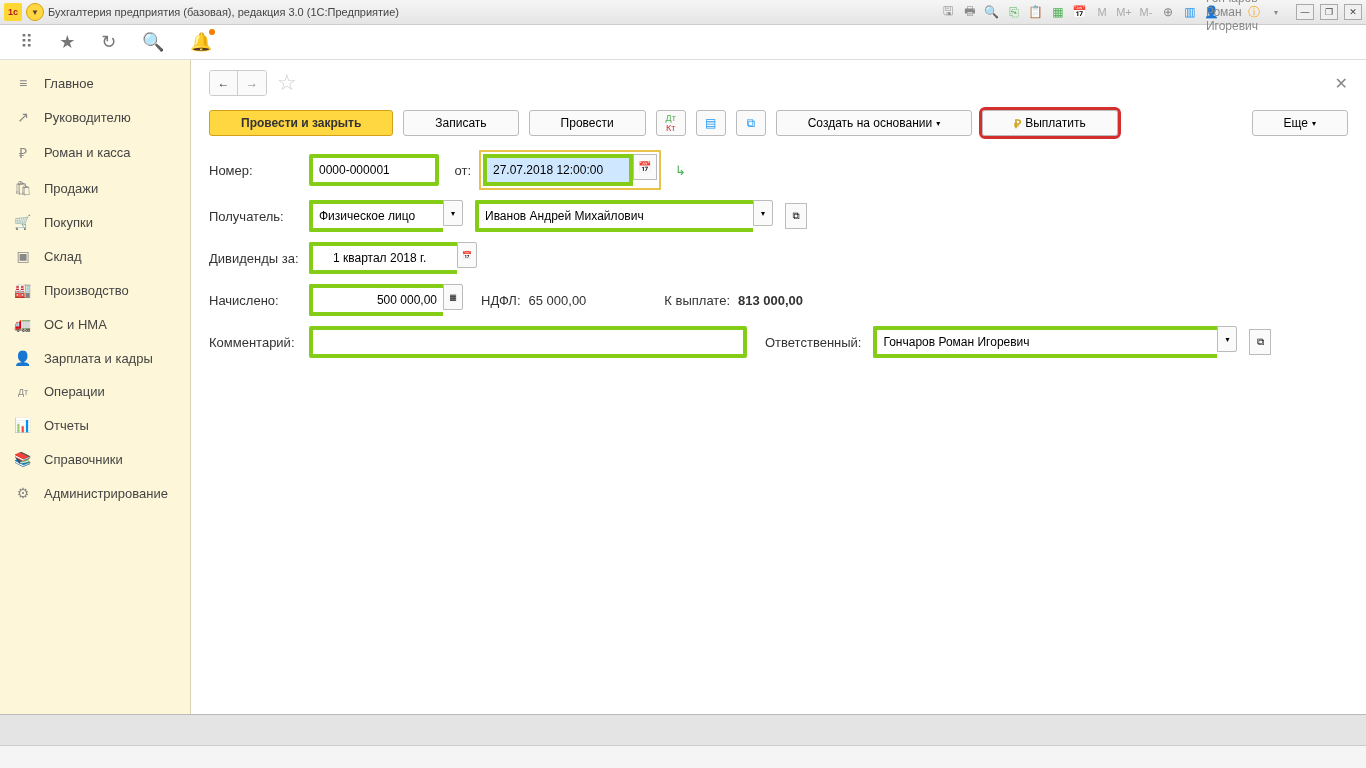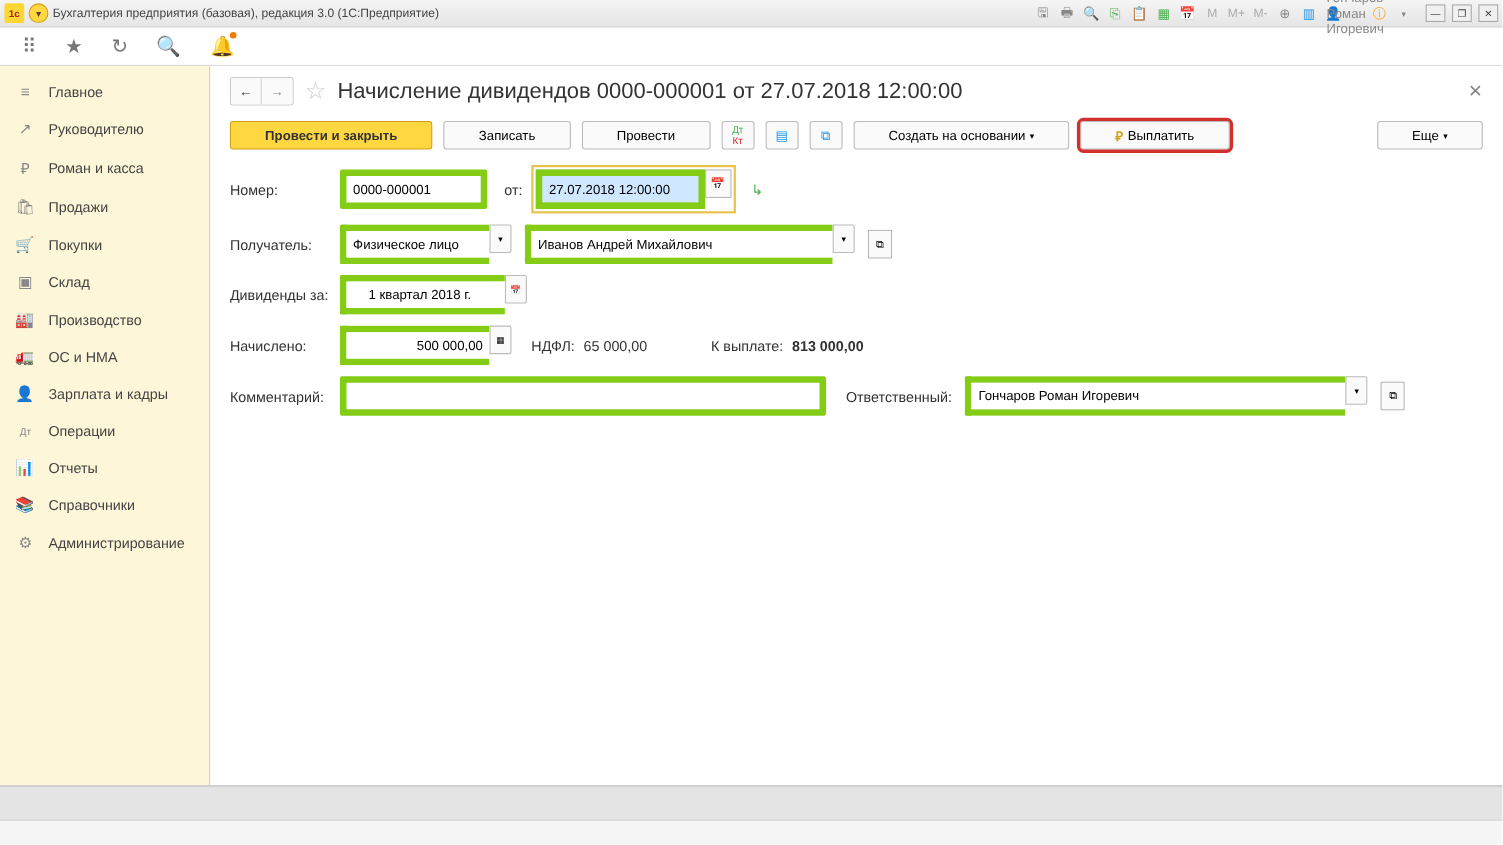--- a/index.html
+++ b/index.html
@@ -28,21 +28,21 @@
 .page-title{font-size:20px;color:#333}
 .close-x{margin-left:auto;color:#888;font-size:16px;cursor:pointer}
 .action-row{display:flex;align-items:center;gap:10px;margin-bottom:14px}
 .btn{height:26px;border:1px solid #bbb;border-radius:3px;background:#fafafa;padding:0 31px;font-size:12px;cursor:pointer;display:flex;align-items:center;gap:4px}
 .btn.primary{background:#ffd740;border-color:#d4a017;font-weight:bold;color:#333}
 .btn.icon-only{padding:0;width:30px;justify-content:center}
 .btn.highlight{outline:3px solid #d32f2f;outline-offset:0}
 .btn.highlight .ruble{color:#d4a017;font-weight:bold}
 .form-row{display:flex;align-items:center;gap:8px;margin-bottom:10px;font-size:13px}
 .lbl{width:92px;color:#333}
-.input{height:24px;border:6px solid #84cc16;border-radius:2px;padding:0 6px;font-size:12px;background:#fff}
+.input{height:24px;border:4px solid #84cc16;border-radius:2px;padding:0 6px;font-size:12px;background:#fff}
 .input.sel{background:#cfe8ff}
 .date-wrap{display:flex;border:2px solid #e8c24a;padding:2px;gap:0}
 .date-wrap .input{border-radius:0}
 .cal-btn{width:24px;height:26px;border:1px solid #bbb;background:#fafafa;cursor:pointer;display:flex;align-items:center;justify-content:center;font-size:11px}
 .combo{display:flex}
 .combo .input{border-right:none;border-radius:2px 0 0 2px}
 .combo .drop{width:20px;height:26px;border:1px solid #bbb;background:#fafafa;cursor:pointer;display:flex;align-items:center;justify-content:center;font-size:8px;border-radius:0 2px 2px 0}
 .ext-btn{width:22px;height:26px;border:1px solid #bbb;background:#fafafa;cursor:pointer;display:flex;align-items:center;justify-content:center;font-size:10px;margin-left:4px}
 .num-input{text-align:right}
 .static-val{font-size:13px;color:#333}
@@ -149,21 +149,20 @@
         </div>
     </div>
 
     <div class="content">
       <div class="header-row">
         <div class="nav-btns">
           <button>←</button>
           <button>→</button>
         </div>
         <span class="star">☆</span>
-        <span class="page-title">Начисление дивидендов 0000-000001 от 27.07.2018 12:00:00</span>
         <span class="close-x">✕</span>
       </div>
 
       <div class="action-row">
         <button class="btn primary">Провести и закрыть</button>
         <button class="btn">Записать</button>
         <button class="btn">Провести</button>
         <button class="btn icon-only">
             <span style="font-size:9px"><span style="color:#4caf50">Дт</span><br><span style="color:#d32f2f">Кт</span></span>
           </button>
@@ -217,21 +216,21 @@
       </div>
 
       <div class="form-row">
         <span class="lbl">Начислено:</span>
         <div class="combo">
           <input class="input num-input" style="width: 118px;" value="500 000,00">
           <button class="drop">▦</button>
         </div>
         <span class="static-val" style="margin-left:10px">НДФЛ:</span>
         <span class="static-val">65 000,00</span>
-        <span class="static-val" style="margin-left:50px">К выплате:</span>
+        <span class="static-val" style="margin-left:70px">К выплате:</span>
         <span class="static-val" style="font-weight:bold">813 000,00</span>
       </div>
 
       <div class="form-row">
         <span class="lbl">Комментарий:</span>
         <input class="input" style="width: 418px;" value="">
         <span style="margin-left:10px">Ответственный:</span>
         <div class="combo" style="margin-left:4px">
           <input class="input" style="width: 328px;" value="Гончаров Роман Игоревич">
           <button class="drop">▾</button>

